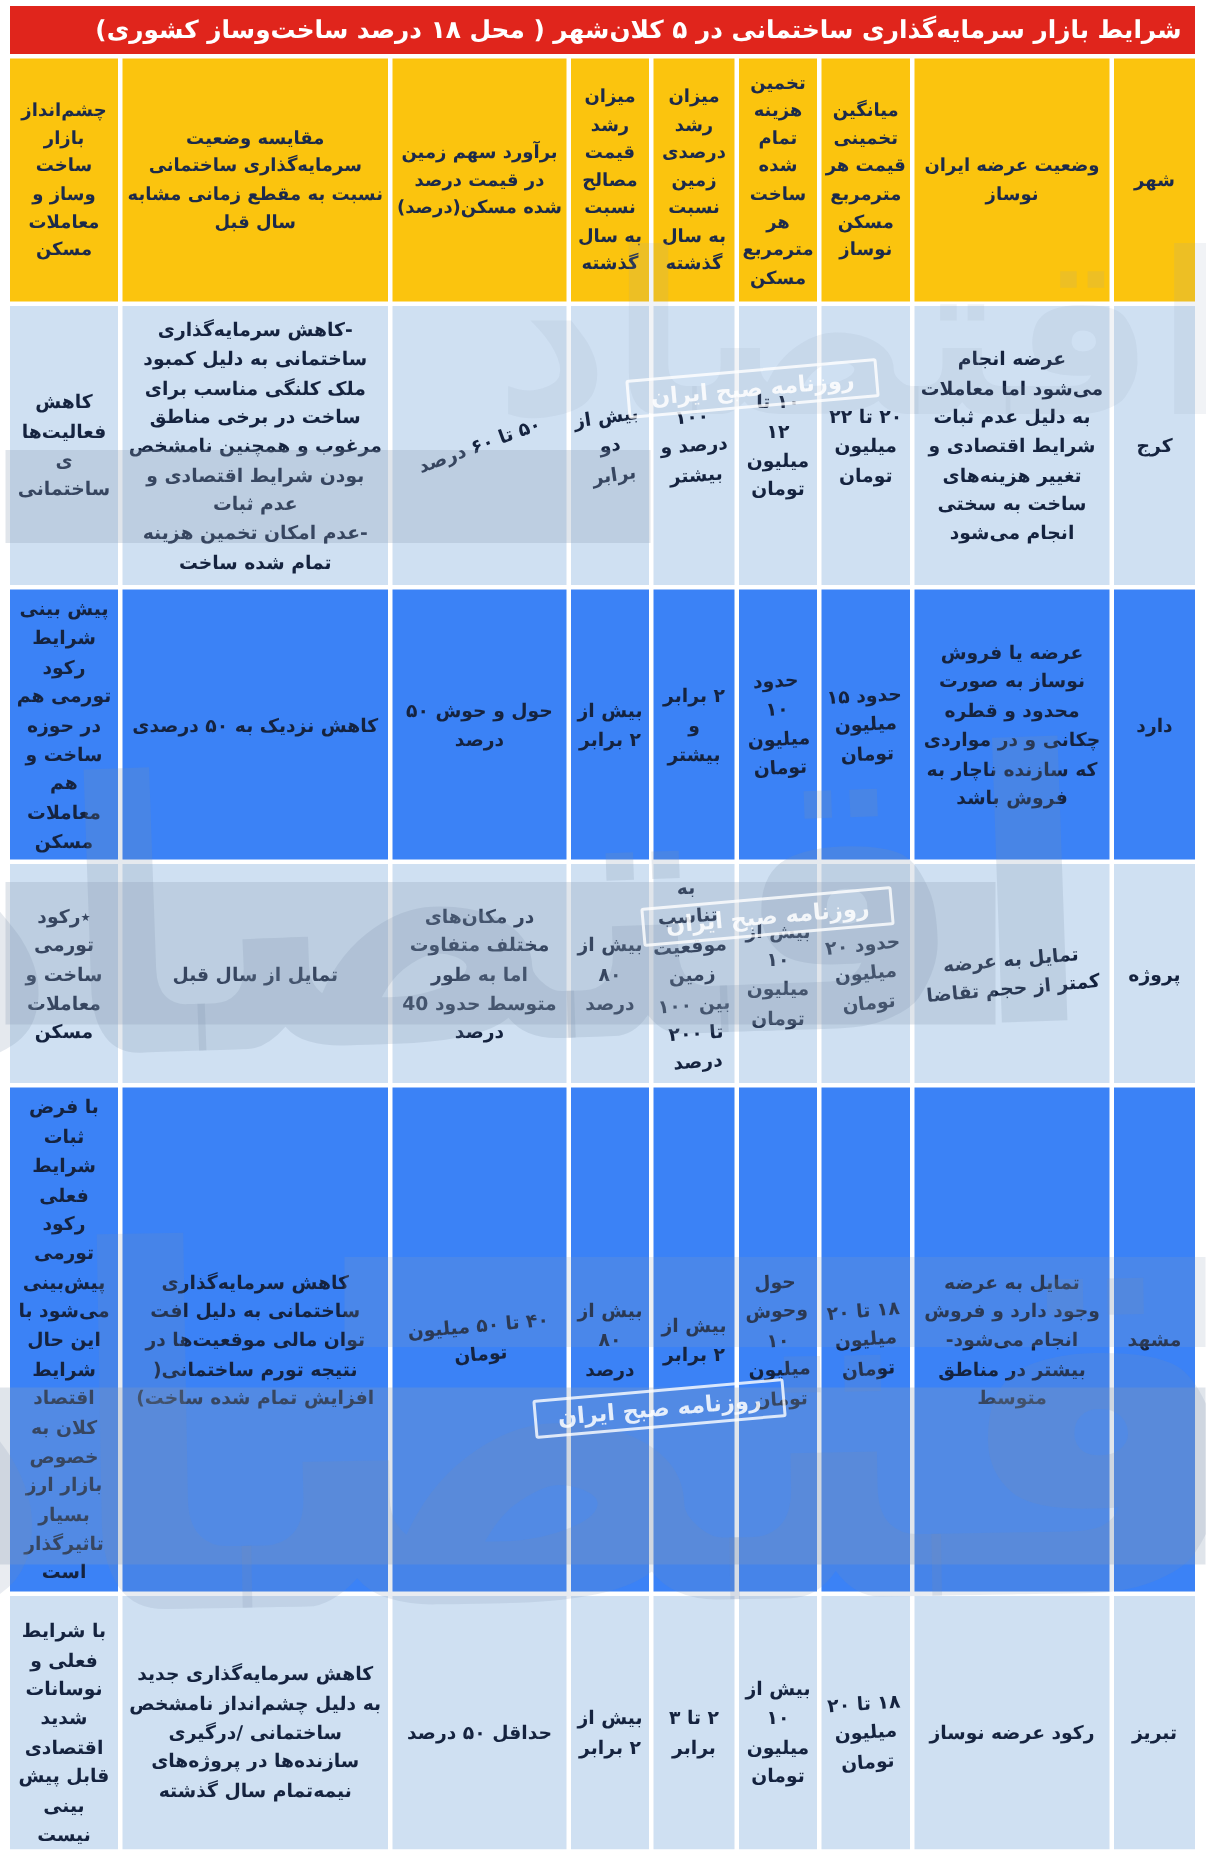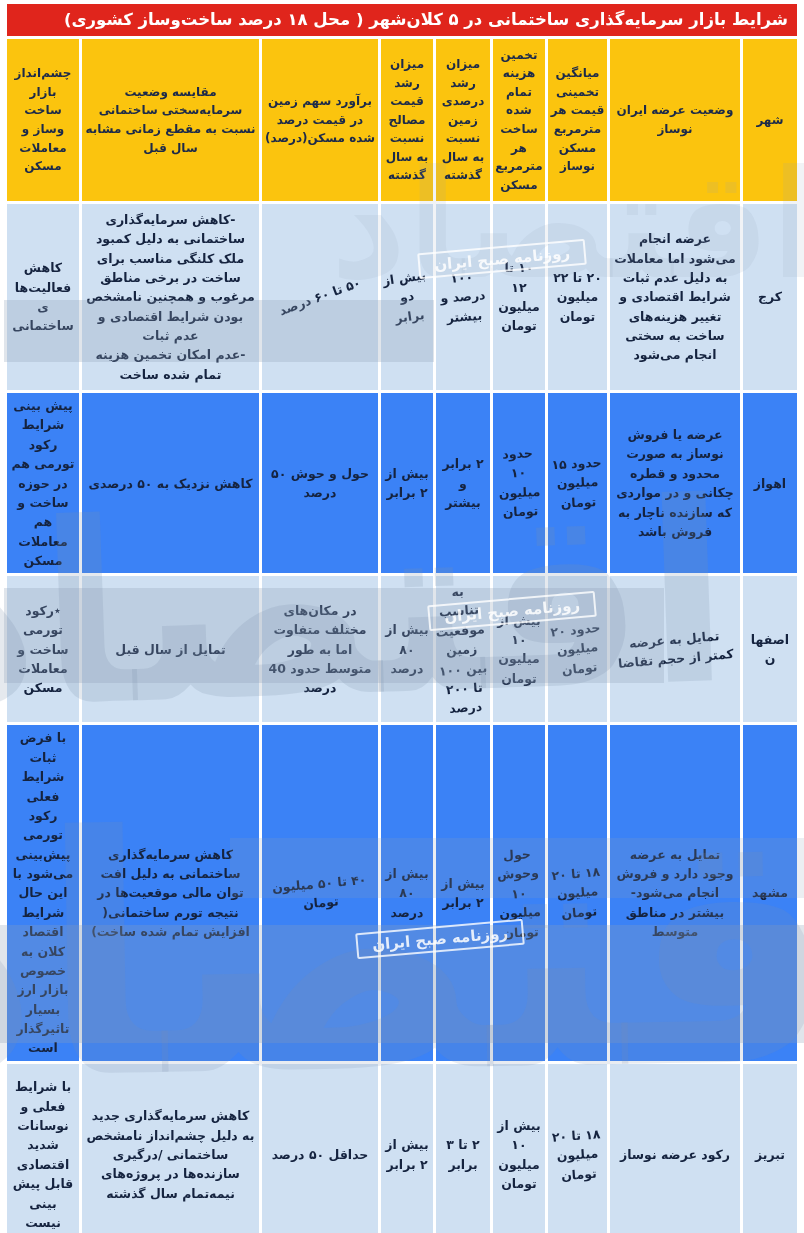--- a/index.html
+++ b/index.html
@@ -77,50 +77,50 @@
     </colgroup>
     <thead>
       <tr style="height:162px">
         <th>شهر</th>
         <th>وضعیت عرضه ایران نوساز</th>
         <th>میانگین تخمینی قیمت هر مترمربع مسکن نوساز</th>
         <th>تخمین هزینه تمام شده ساخت هر مترمربع مسکن</th>
         <th>میزان رشد درصدی زمین نسبت به سال گذشته</th>
         <th>میزان رشد قیمت مصالح نسبت به سال گذشته</th>
         <th>برآورد سهم زمین در قیمت درصد شده مسکن(درصد)</th>
-        <th>مقایسه وضعیت سرمایه‌سختی ساختمانی نسبت به مقطع زمانی مشابه سال قبل</th>
+        <th>مقایسه وضعیت سرمایه‌گذاری ساختمانی نسبت به مقطع زمانی مشابه سال قبل</th>
         <th>چشم‌انداز بازار ساخت وساز و معاملات مسکن</th>
       </tr>
     </thead>
     <tbody>
       <tr style="height:186px">
         <td>کرج</td>
         <td>عرضه انجام می‌شود اما معاملات به دلیل عدم ثبات شرایط اقتصادی و تغییر هزینه‌های ساخت به سختی انجام می‌شود</td>
         <td>۲۰ تا ۲۲ میلیون تومان</td>
         <td>۱۰ تا ۱۲ میلیون تومان</td>
         <td><span class="tilt-n4">۱۰۰ درصد و بیشتر</span></td>
         <td><span class="tilt-n8">بیش از دو برابر</span></td>
         <td><span class="tilt-n20">۵۰ تا ۶۰ درصد</span></td>
         <td class="preline">-کاهش سرمایه‌گذاری ساختمانی به دلیل کمبود ملک کلنگی مناسب برای ساخت در برخی مناطق مرغوب و همچنین نامشخص بودن شرایط اقتصادی و عدم ثبات
 -عدم امکان تخمین هزینه تمام شده ساخت</td>
         <td>کاهش فعالیت‌های ساختمانی</td>
       </tr>
       <tr style="height:171px" class="alt">
-        <td>اهواز</td>
+        <td>دارد</td>
         <td>عرضه یا فروش نوساز به صورت محدود و قطره چکانی و در مواردی که سازنده ناچار به فروش باشد</td>
         <td><span class="tilt-n3">حدود ۱۵ میلیون تومان</span></td>
         <td><span class="tilt-n3">حدود ۱۰ میلیون تومان</span></td>
         <td>۲ برابر و بیشتر</td>
         <td>بیش از ۲ برابر</td>
         <td>حول و حوش ۵۰ درصد</td>
         <td>کاهش نزدیک به ۵۰ درصدی</td>
         <td>پیش بینی شرایط رکود تورمی هم در حوزه ساخت و هم معاملات مسکن</td>
       </tr>
       <tr style="height:146px">
-        <td>اصفهان</td>
+        <td>پروژه</td>
         <td><span class="tilt-n5">تمایل به عرضه کمتر از حجم تقاضا</span></td>
         <td><span class="tilt-n6">حدود ۲۰ میلیون تومان</span></td>
         <td>بیش از ۱۰ میلیون تومان</td>
         <td><span class="tilt-n4">به تناسب موقعیت زمین بین ۱۰۰ تا ۲۰۰ درصد</span></td>
         <td>بیش از ۸۰ درصد</td>
         <td>در مکان‌های مختلف متفاوت اما به طور متوسط حدود 40 درصد</td>
         <td>تمایل از سال قبل</td>
         <td>٭رکود تورمی ساخت و معاملات مسکن</td>
       </tr>
       <tr style="height:321px" class="alt">

